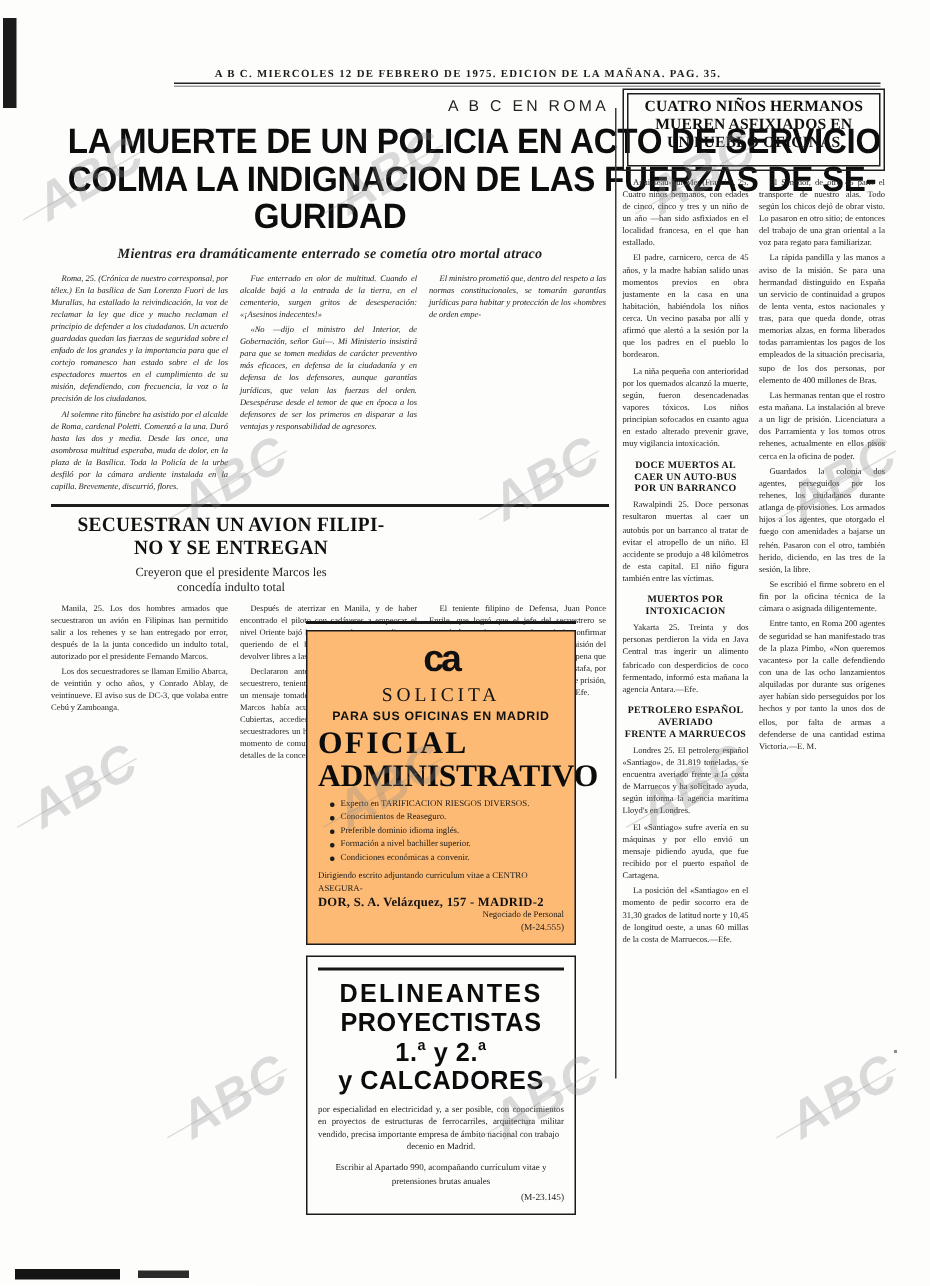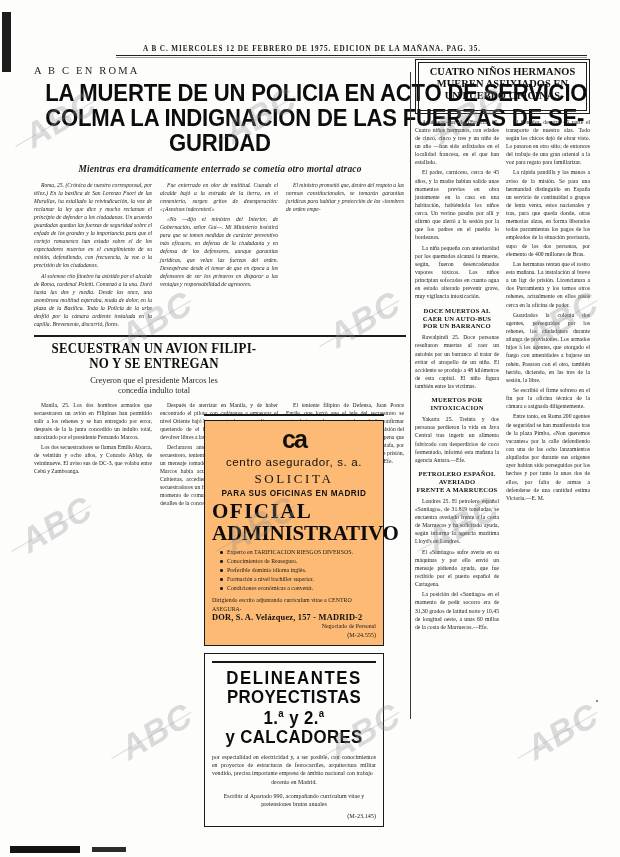--- a/index.html
+++ b/index.html
@@ -120,22 +120,22 @@
   .vrule {
     position: absolute;
     top: 13px; bottom: 92px;
     left: 4px;
     width: 1px;
     background: #3a3a3a;
   }
 
   
   .kicker {
-    text-align: left;
-    font-family: Liberation Serif, serif;
+    text-align: right;
+    font-family: Liberation Sans, sans-serif;
     font-size: 10.5px;
     font-weight: 400;
     letter-spacing: 2.2px;
     color: #242424;
     margin: 6px 0 5px 0;
   }
   .headline {
     font-family: "Liberation Sans", sans-serif;
     font-weight: 700;
     font-size: 23.5px;
@@ -502,21 +502,20 @@
           <p class="para">El teniente filipino de Defensa, Juan Ponce Enrile, que logró que el jefe del secuestrero se entendería con los secuestradores de la confirmar afirmando, citó a los periodistas, que la dimisión del procedimiento sólo le perdona a Abarca la pena que le corresponde por un delito anterior, de estafa, por la que se le había condenado a ocho años de prisión, pero no le indulta del delito de secuestro.—Efe.</p>
         </div>
       </div>
 
       <div style="position:absolute; left:170px; top:355px; width:180px;">
 
         <div class="ad-rule-top"></div>
 
         <div class="ad">
           <div class="ad-logo">ca</div>
-          <div class="ad-brand">centro asegurador, s. a.</div>
           <div class="ad-solicita">SOLICITA</div>
           <div class="ad-para-sus">PARA SUS OFICINAS EN MADRID</div>
           <div class="ad-role1">OFICIAL</div>
           <div class="ad-role2">ADMINISTRATIVO</div>
           <ul class="ad-bullets">
             <li>Experto en TARIFICACION RIESGOS DIVERSOS.</li>
             <li>Conocimientos de Reaseguro.</li>
             <li>Preferible dominio idioma inglés.</li>
             <li>Formación a nivel bachiller superior.</li>
             <li>Condiciones económicas a convenir.</li>

